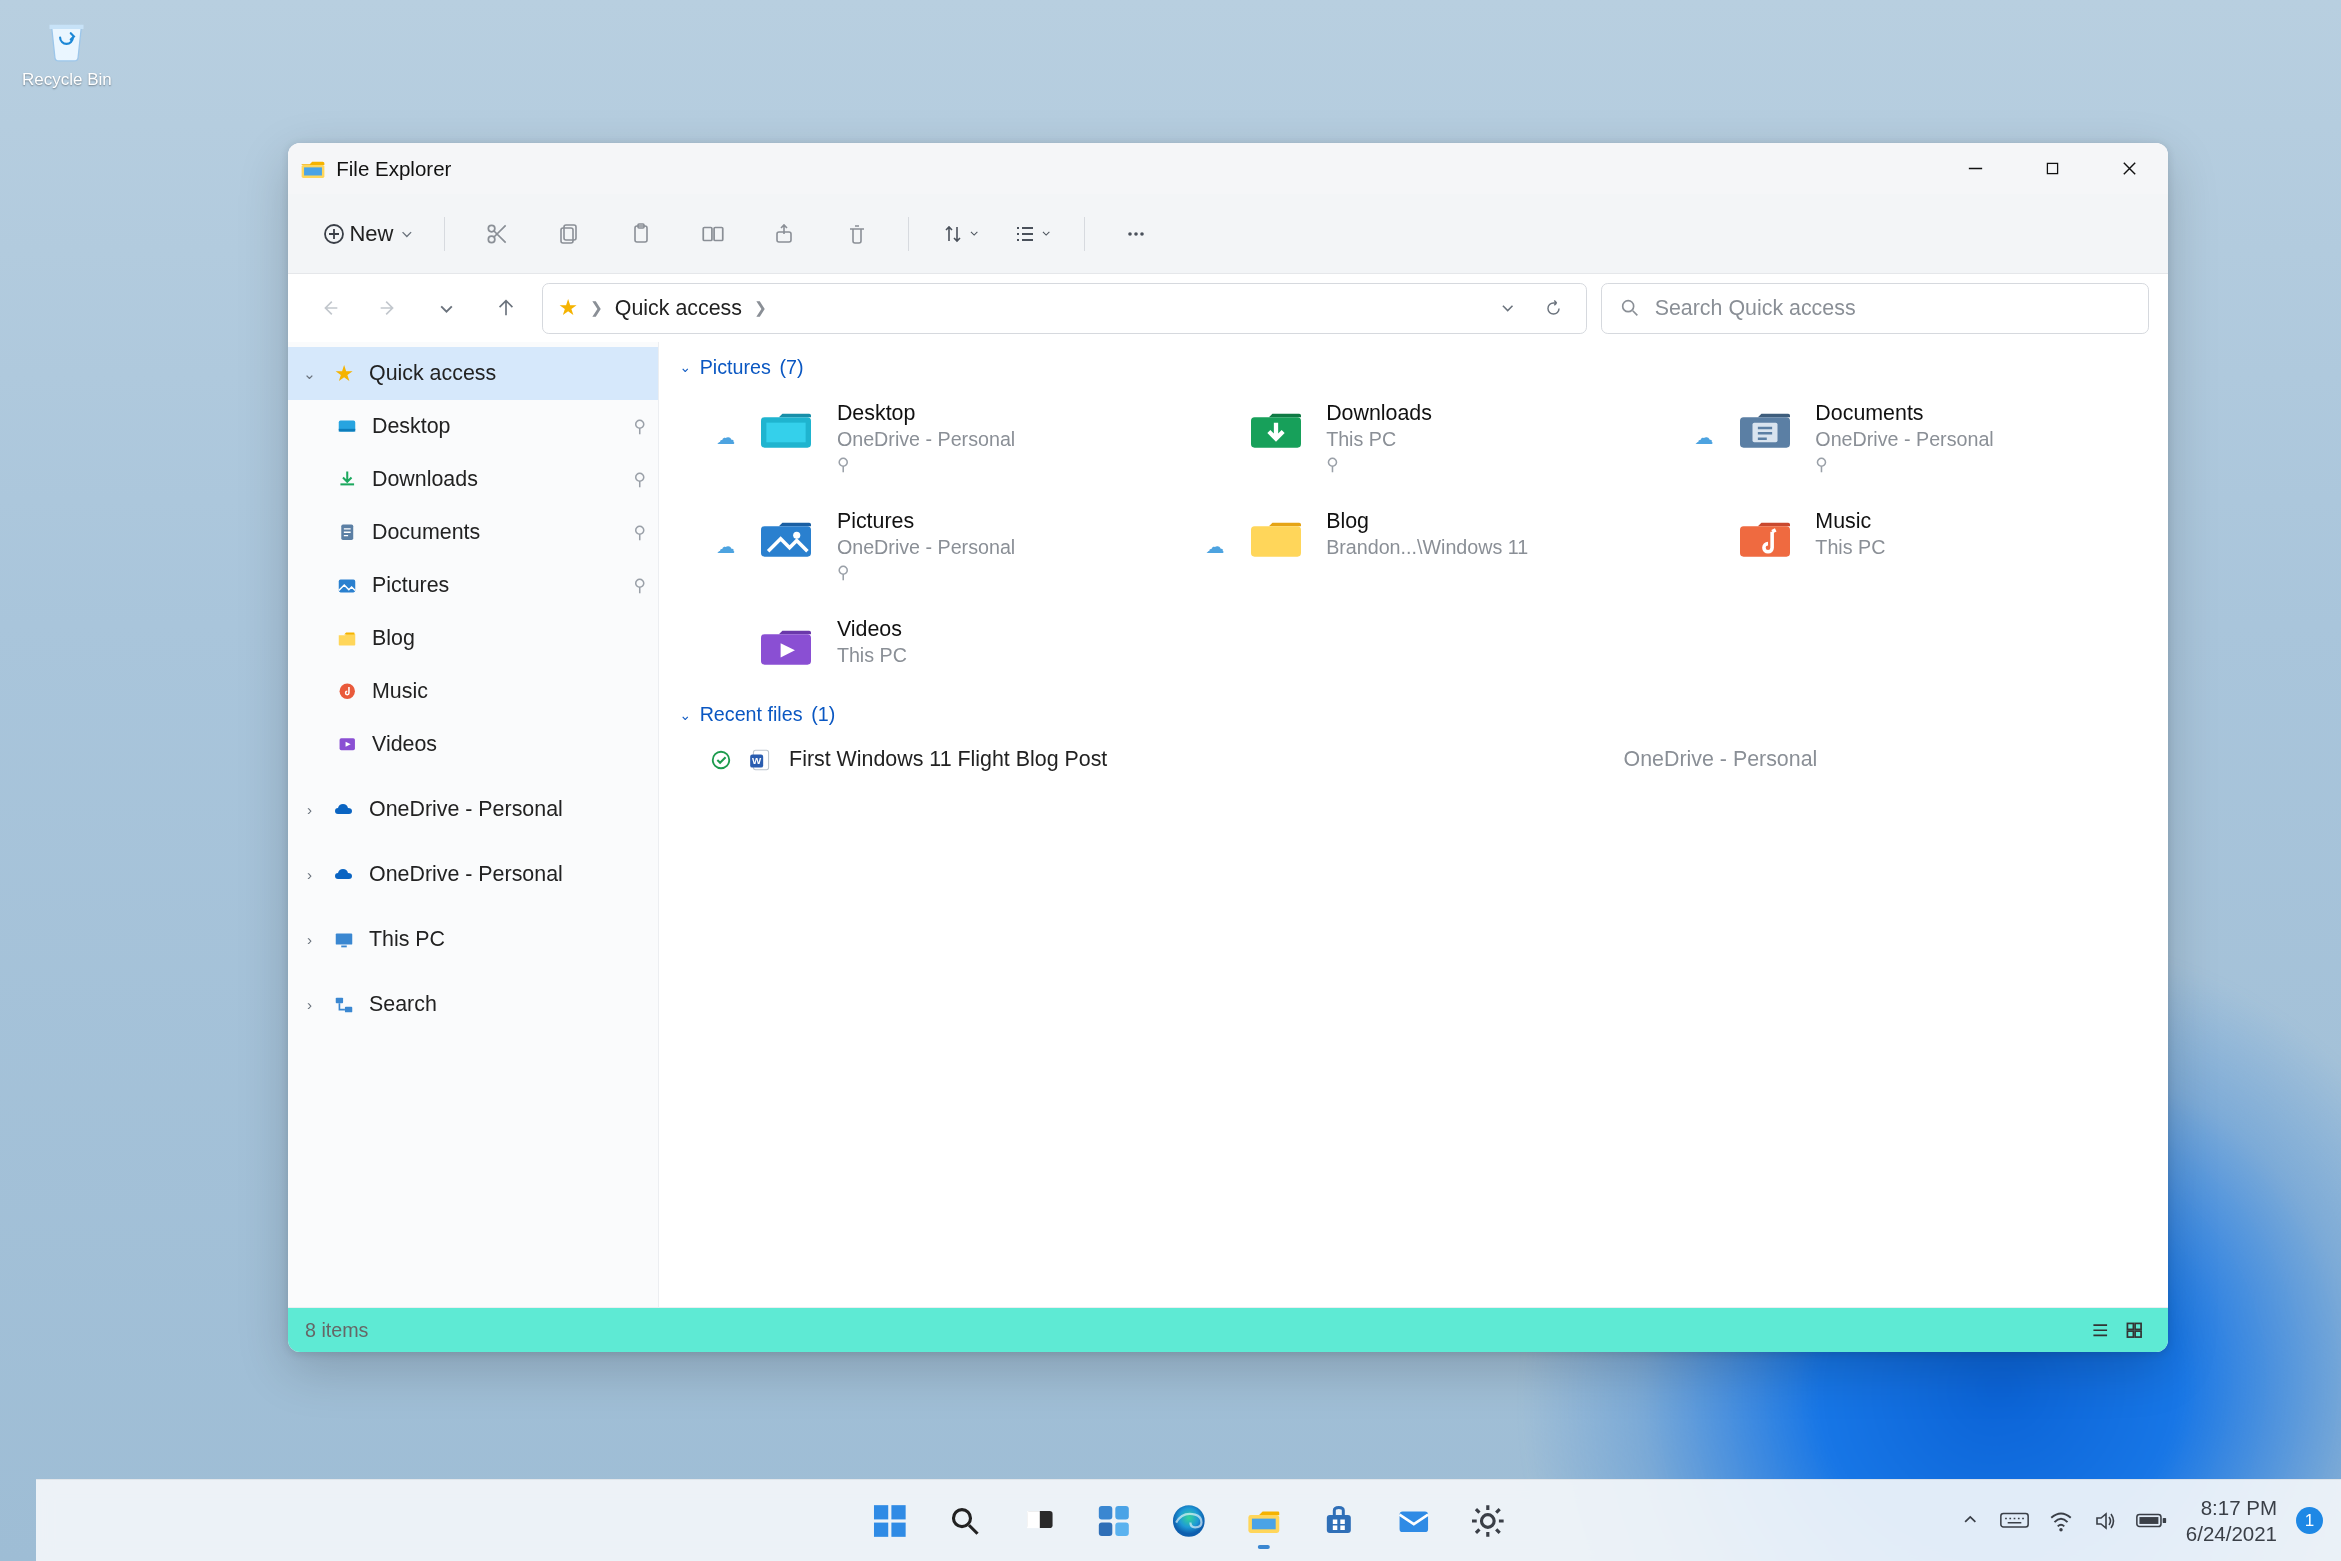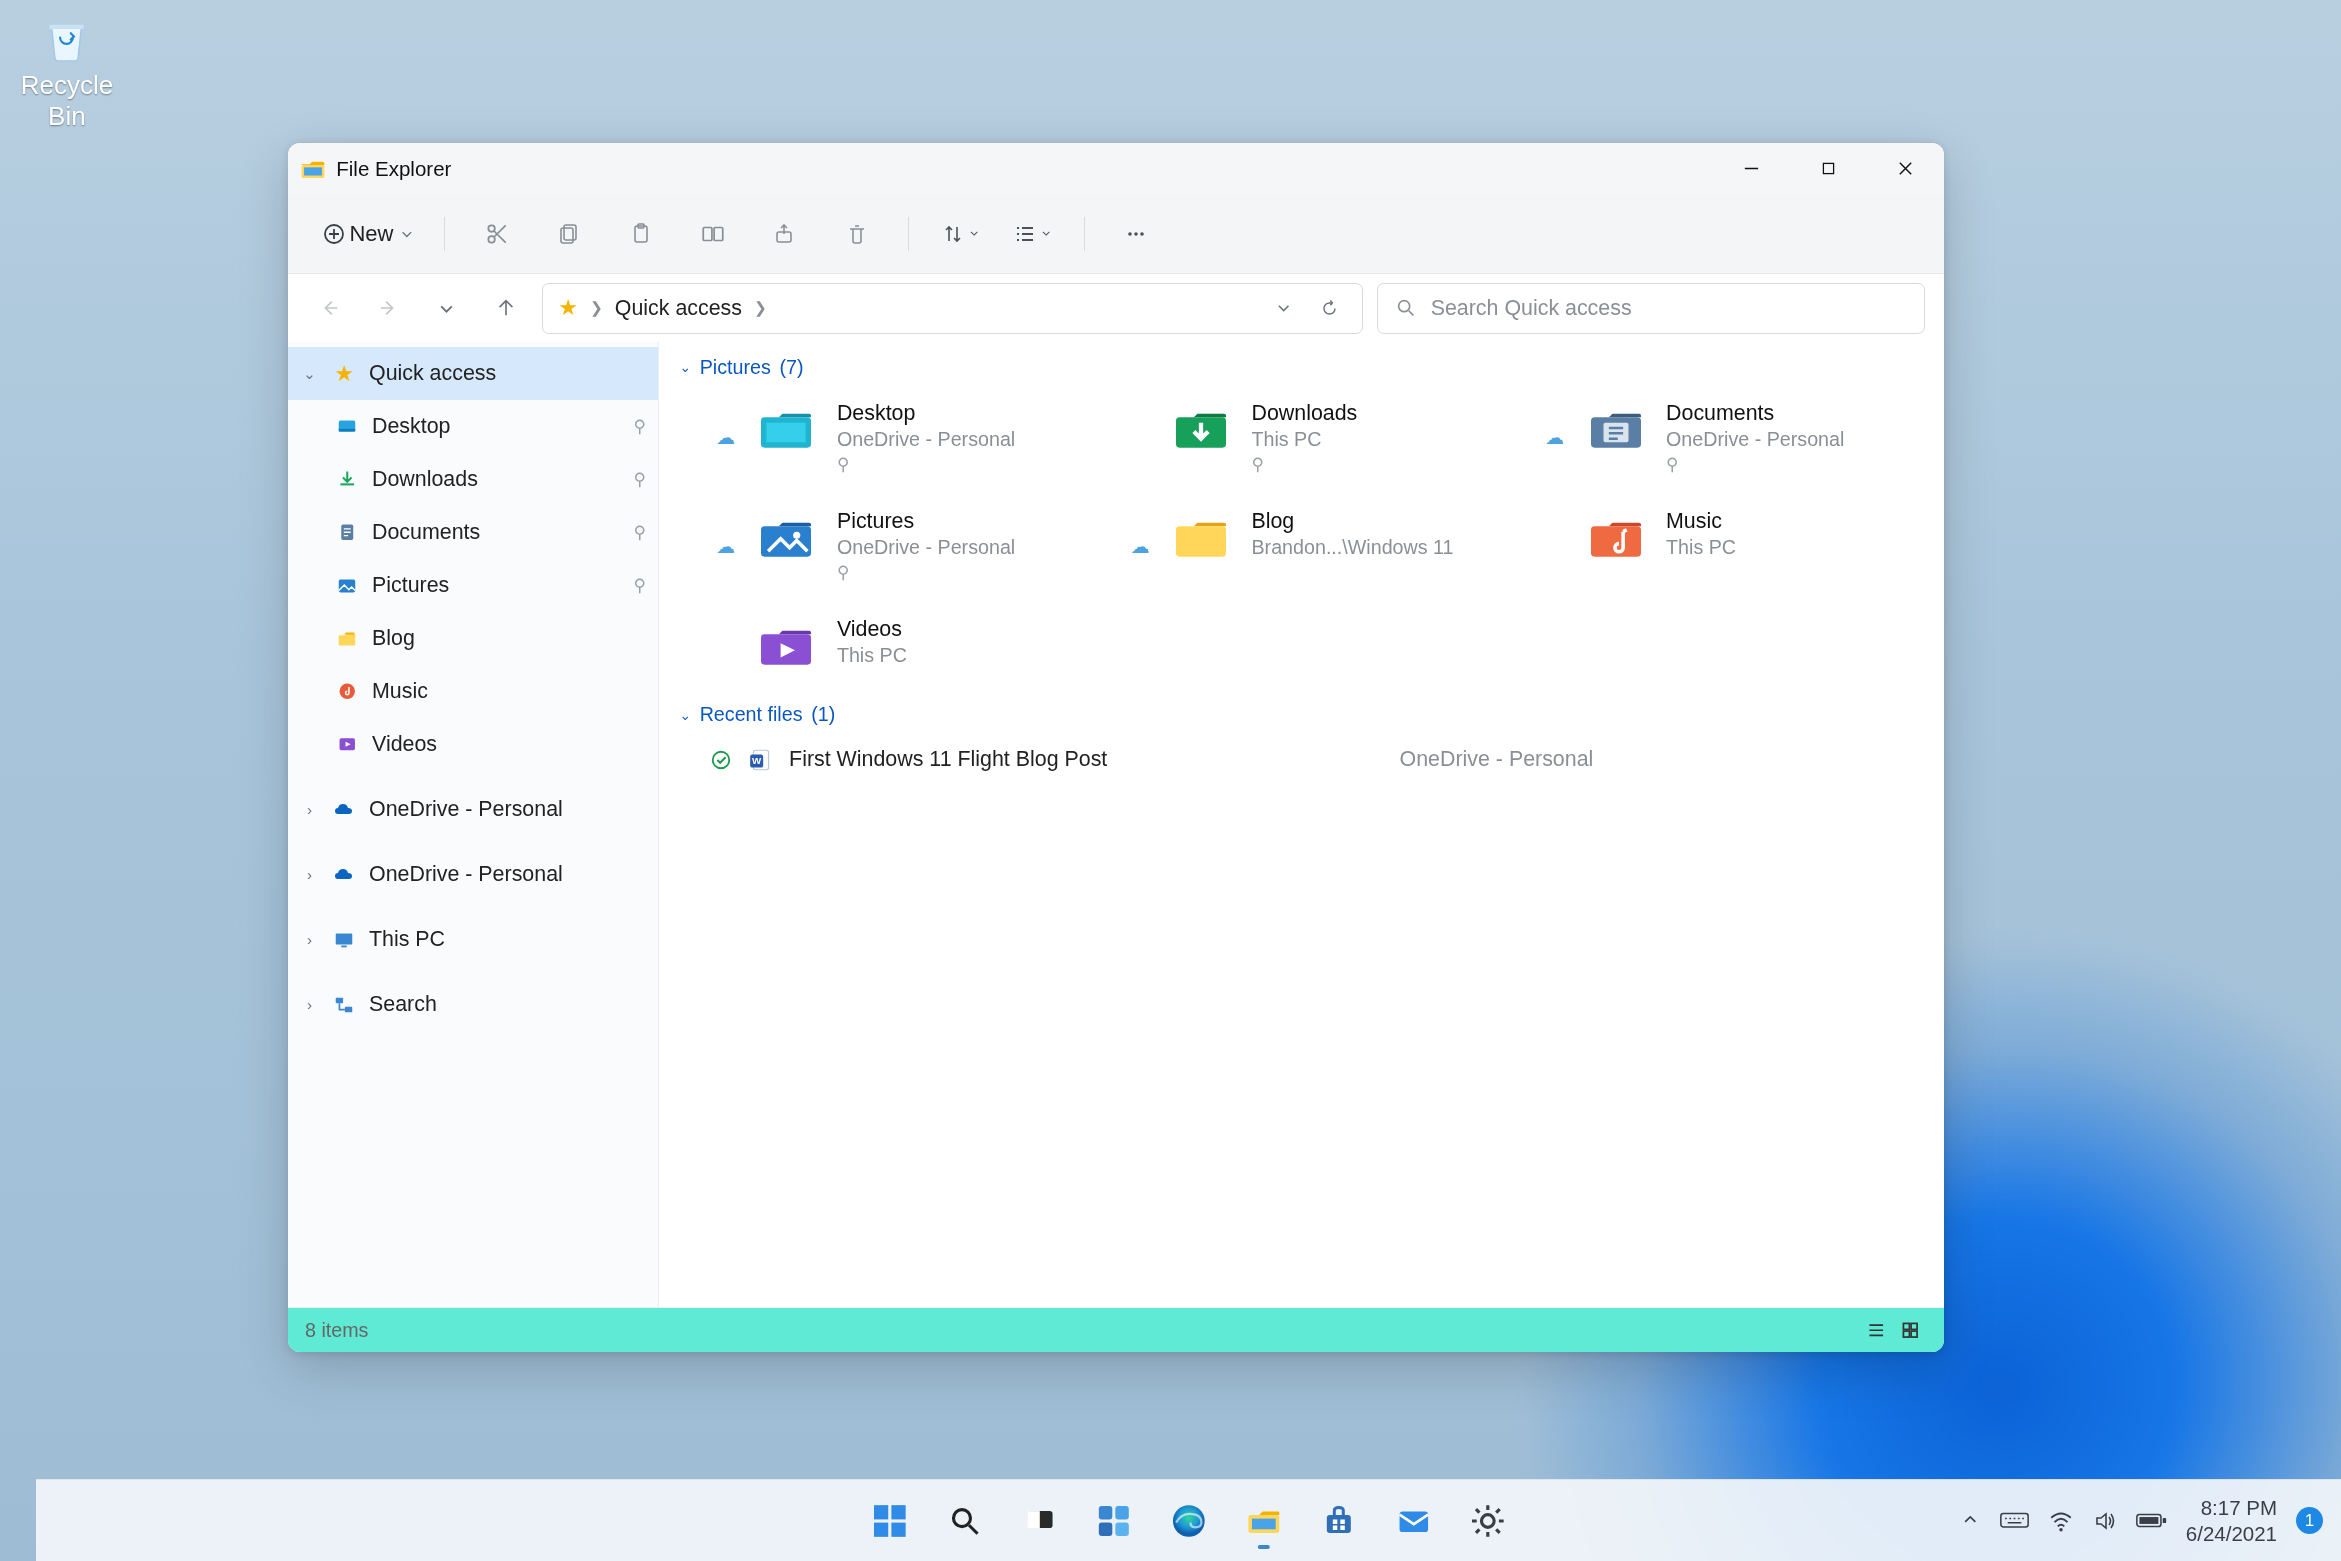--- a/index.html
+++ b/index.html
@@ -14,26 +14,26 @@
   width: 1198px; height: 1027px;
   background: radial-gradient(ellipse 50% 55% at 55% 60%, #0b63d6 0%, #1776e6 30%, rgba(70,140,215,0.4) 60%, transparent 80%);
   border-radius: 50%; transform: rotate(-15deg);
   filter: blur(5.1px);
 }
 .desktop-icon {
   position: absolute; left: 15.4px; top: 12px; width: 103px;
   text-align: center; cursor: pointer;
 }
 .desktop-icon .bin { width: 51px; height: 51px; margin: 0 auto 6.8px; position: relative; }
-.desktop-icon .label { color: #fff; font-size: 26px; text-shadow: 0 0.9px 1.7px rgba(0,0,0,.4); }
+.desktop-icon .label { color: #fff; font-size: 17px; text-shadow: 0 0.9px 1.7px rgba(0,0,0,.4); }
 .recycle-svg { width: 51px; height: 51px; }
 
 .window {
   position: absolute; left: 288px; top: 143px;
-  width: 1656px; height: 1209px;
+  width: 1880px; height: 1209px;
   background: #fff;
   border-radius: 12px;
   box-shadow: 0 17px 51px rgba(0,0,0,.18), 0 1.7px 8.6px rgba(0,0,0,.12);
   display: flex; flex-direction: column;
   overflow: hidden;
 }
 .titlebar {
   height: 51px; display: flex; align-items: center;
   background: #f5f6f8;
   padding-left: 12px;

